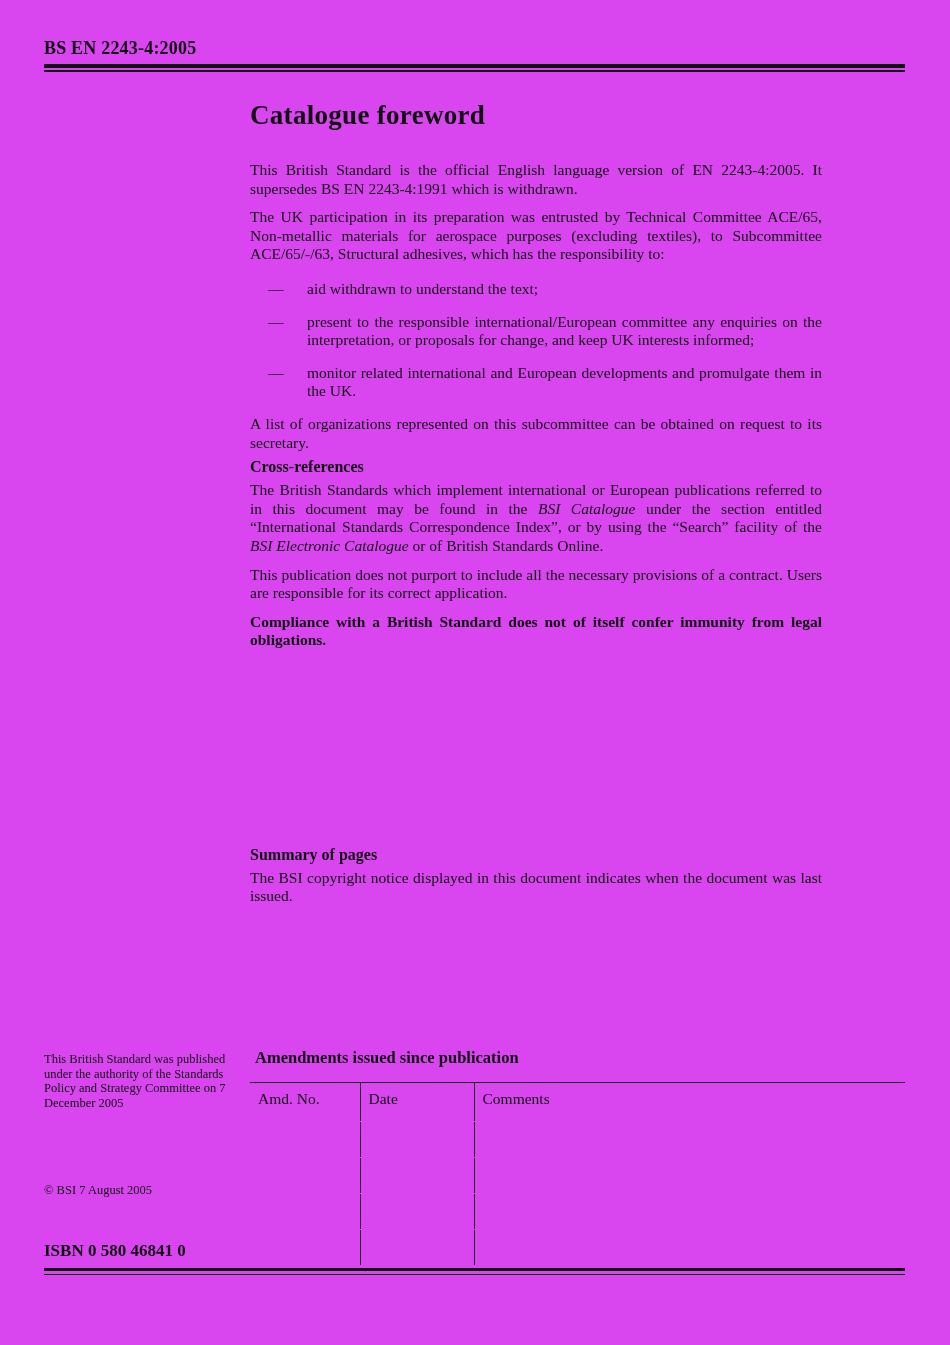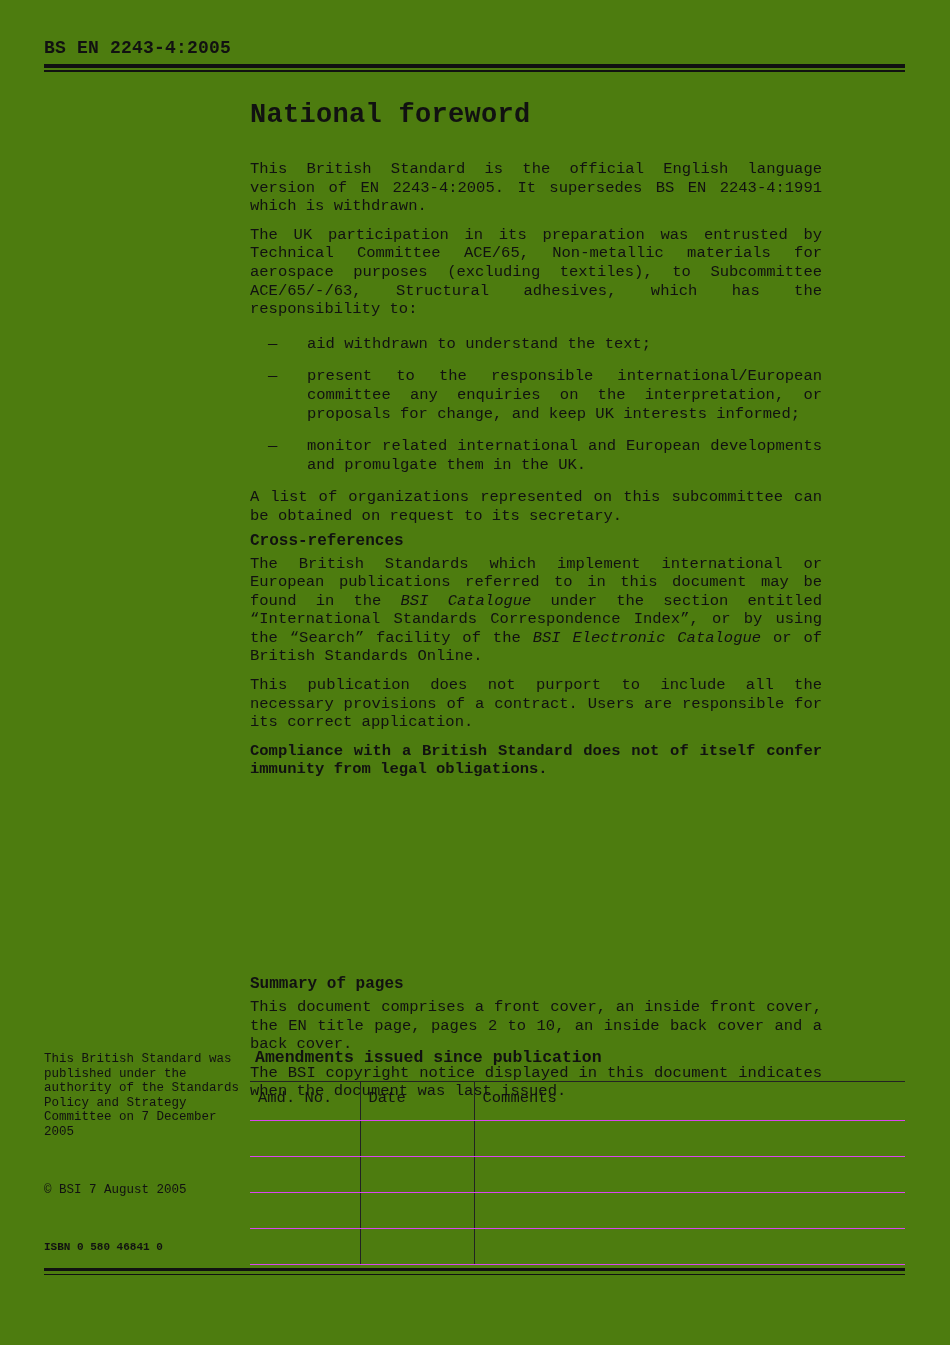--- a/index.html
+++ b/index.html
@@ -5,23 +5,22 @@
   * { margin: 0; padding: 0; box-sizing: border-box; }
   html, body { background: #ffffff; }
   body {
     font-family: "Liberation Serif", "DejaVu Serif", serif;
     color: #111111;
   }
   .page {
     position: relative;
     width: 950px;
     height: 1345px;
-    background: #4d7c0f;
+    background: #d946ef;
     overflow: hidden;
-    font-family: Liberation Mono, monospace;
   }
 
   
   .doc-ref {
     position: absolute;
     left: 44px;
     top: 38px;
     font-size: 18px;
     font-weight: bold;
     letter-spacing: 0.2px;
@@ -96,21 +95,21 @@
   .copyright {
     position: absolute;
     left: 44px;
     top: 1183px;
     font-size: 12.5px;
   }
   .isbn {
     position: absolute;
     left: 44px;
     top: 1241px;
-    font-size: 11px;
+    font-size: 17px;
     font-weight: bold;
   }
 
   
   .amendments {
     position: absolute;
     left: 250px;
     top: 1048px;
     width: 656px;
   }
@@ -146,21 +145,21 @@
 </style>
 </head>
 <body>
 
 <div class="page">
 
   <div class="doc-ref">BS EN 2243-4:2005</div>
   <div class="rule rule-top"></div>
 
   <main class="content">
-    <h1>National foreword</h1>
+    <h1>Catalogue foreword</h1>
 
     <p>This British Standard is the official English language version of EN 2243-4:2005. It supersedes BS EN 2243-4:1991 which is withdrawn.</p>
 
     <p>The UK participation in its preparation was entrusted by Technical Committee ACE/65, Non-metallic materials for aerospace purposes (excluding textiles), to Subcommittee ACE/65/-/63, Structural adhesives, which has the responsibility to:</p>
 
     <div class="list">
       <div class="list-item">
         <span class="marker">—</span>
         <span class="item-text">aid withdrawn to understand the text;</span>
       </div>
@@ -179,21 +178,20 @@
     <h2>Cross-references</h2>
 
     <p><span>The British Standards which implement international or European publications referred to in this document may be found in the </span><span class="italic">BSI Catalogue</span><span> under the section entitled “International Standards Correspondence Index”, or by using the “Search” facility of the </span><span class="italic">BSI Electronic Catalogue</span><span> or of British Standards Online.</span></p>
 
     <p>This publication does not purport to include all the necessary provisions of a contract. Users are responsible for its correct application.</p>
 
     <p class="bold-para">Compliance with a British Standard does not of itself confer immunity from legal obligations.</p>
 
     <h2 class="summary-heading">Summary of pages</h2>
 
-    <p>This document comprises a front cover, an inside front cover, the EN title page, pages 2 to 10, an inside back cover and a back cover.</p>
 
     <p>The BSI copyright notice displayed in this document indicates when the document was last issued.</p>
   </main>
 
   <div class="sidenote">This British Standard was published under the authority of the Standards Policy and Strategy Committee on 7 December 2005</div>
 
   <div class="copyright">© BSI 7 August 2005</div>
 
   <div class="isbn">ISBN 0 580 46841 0</div>
 

